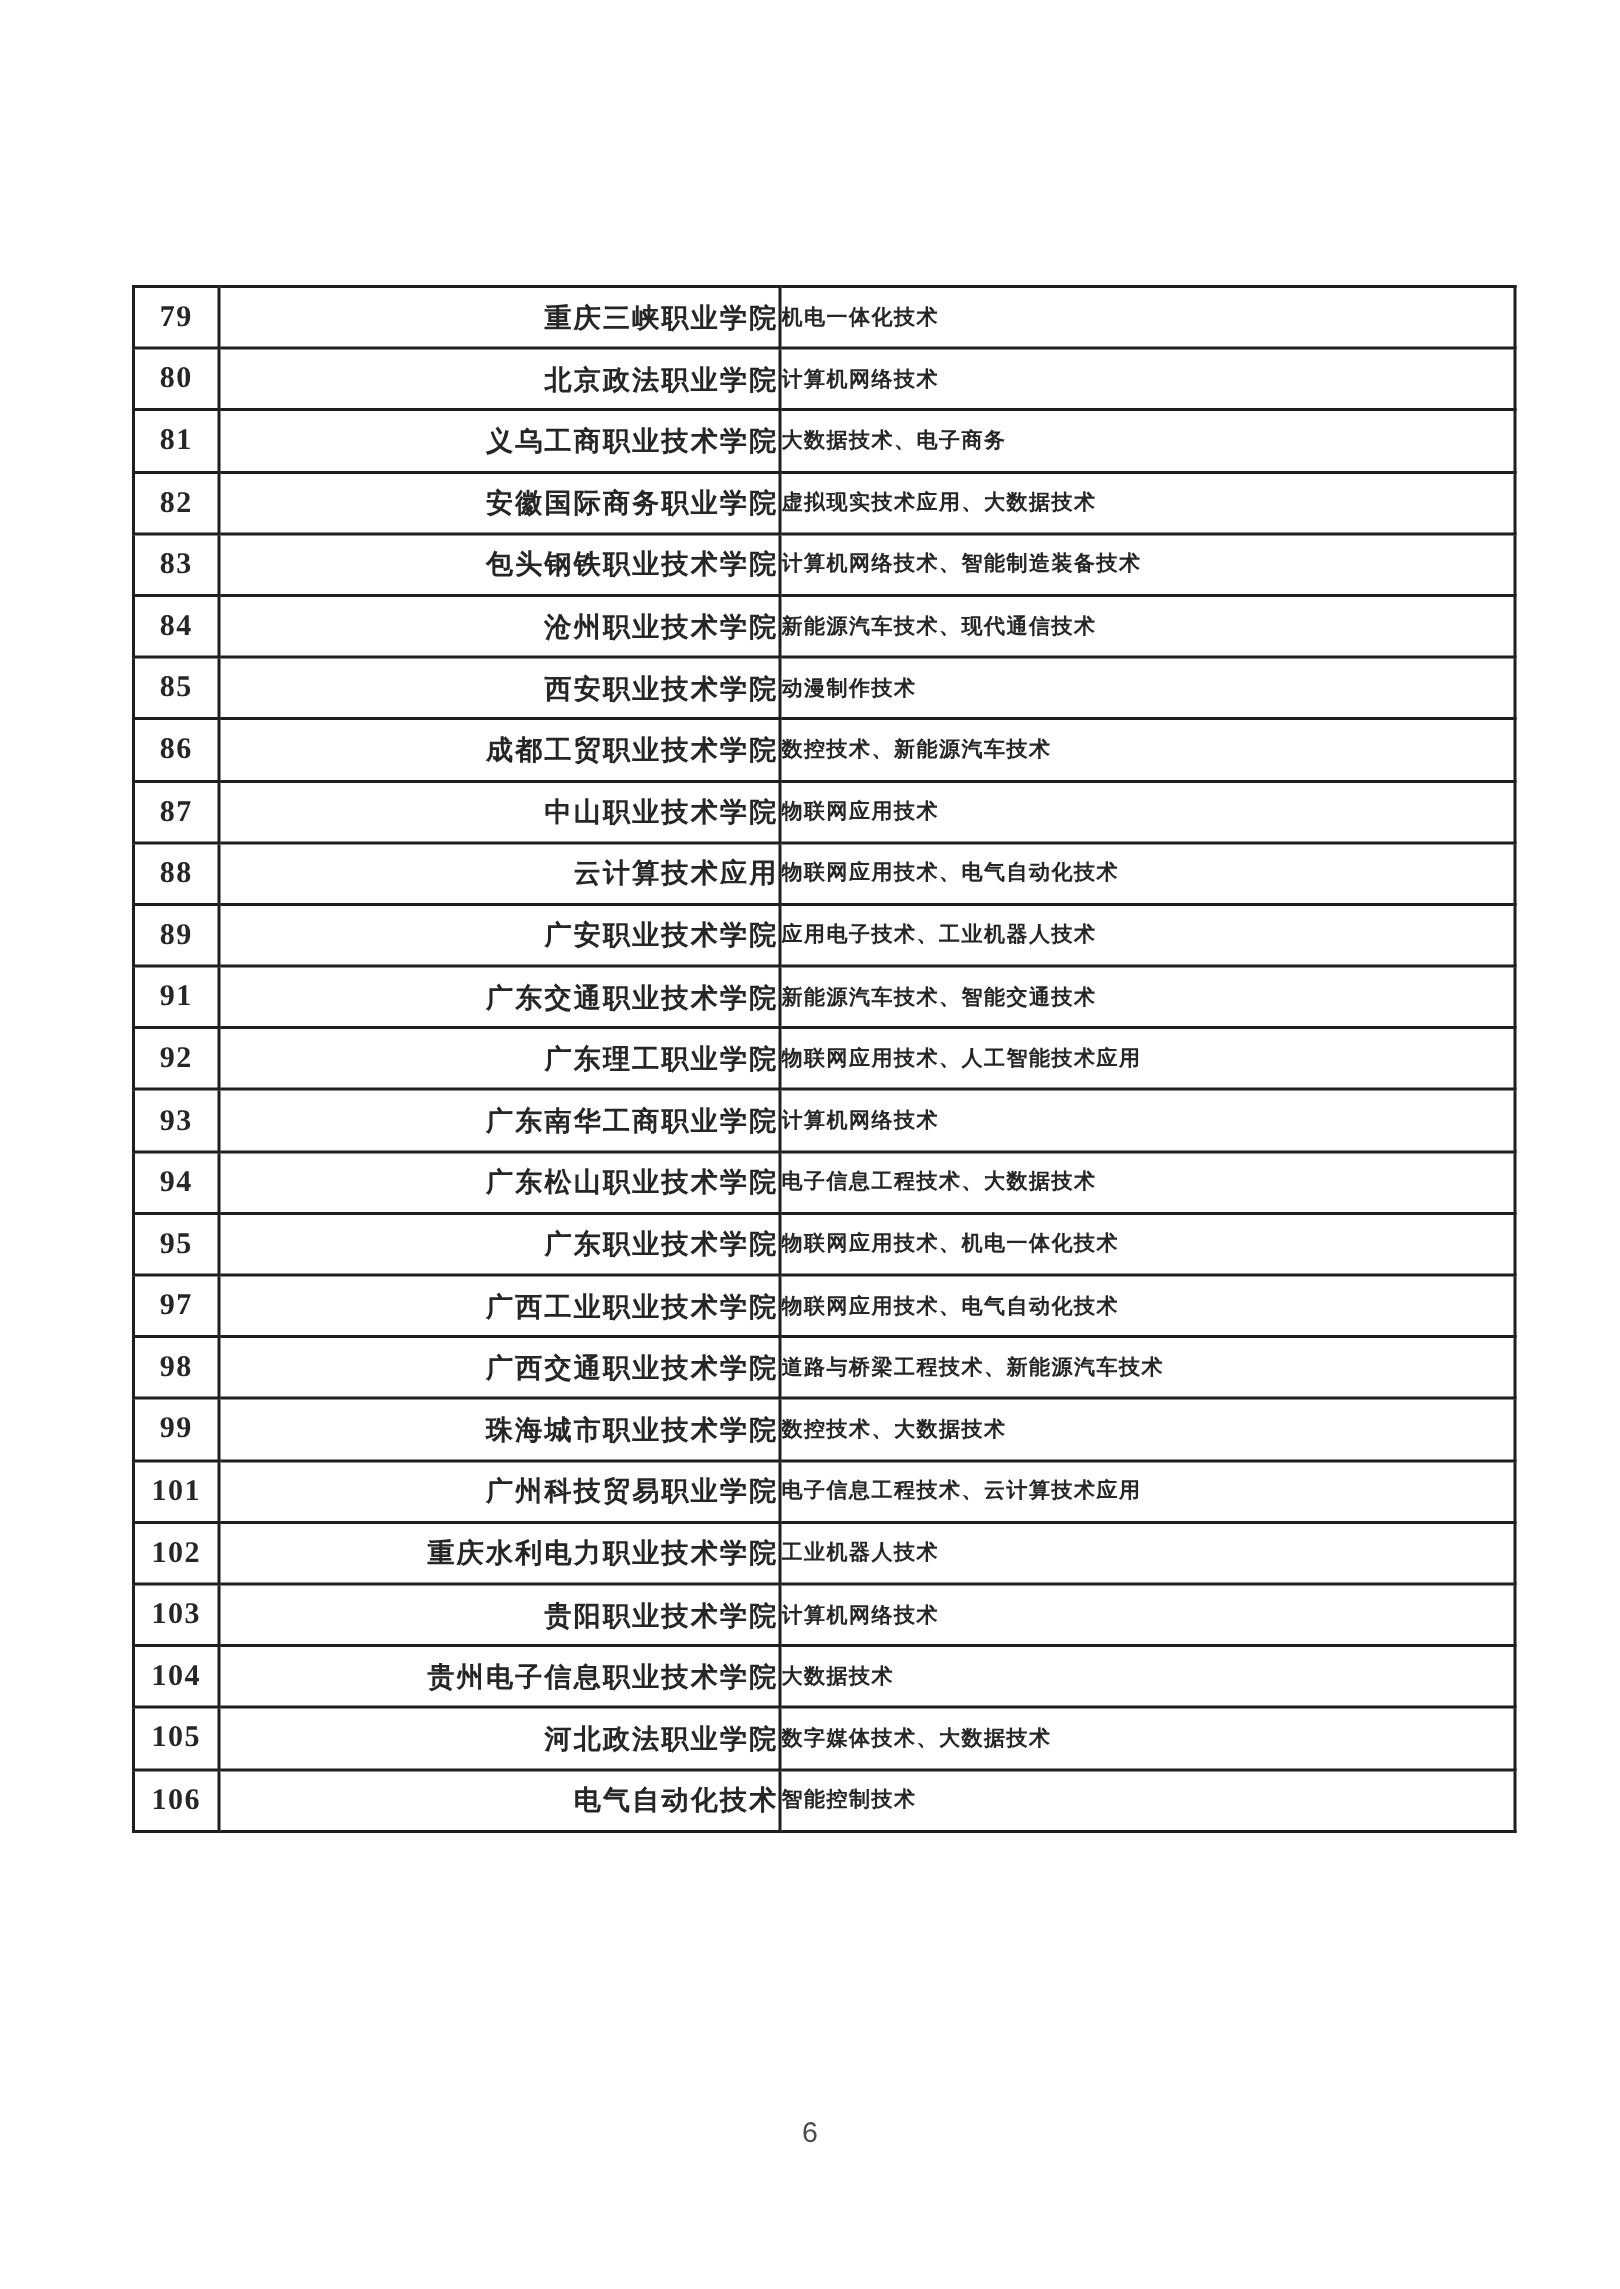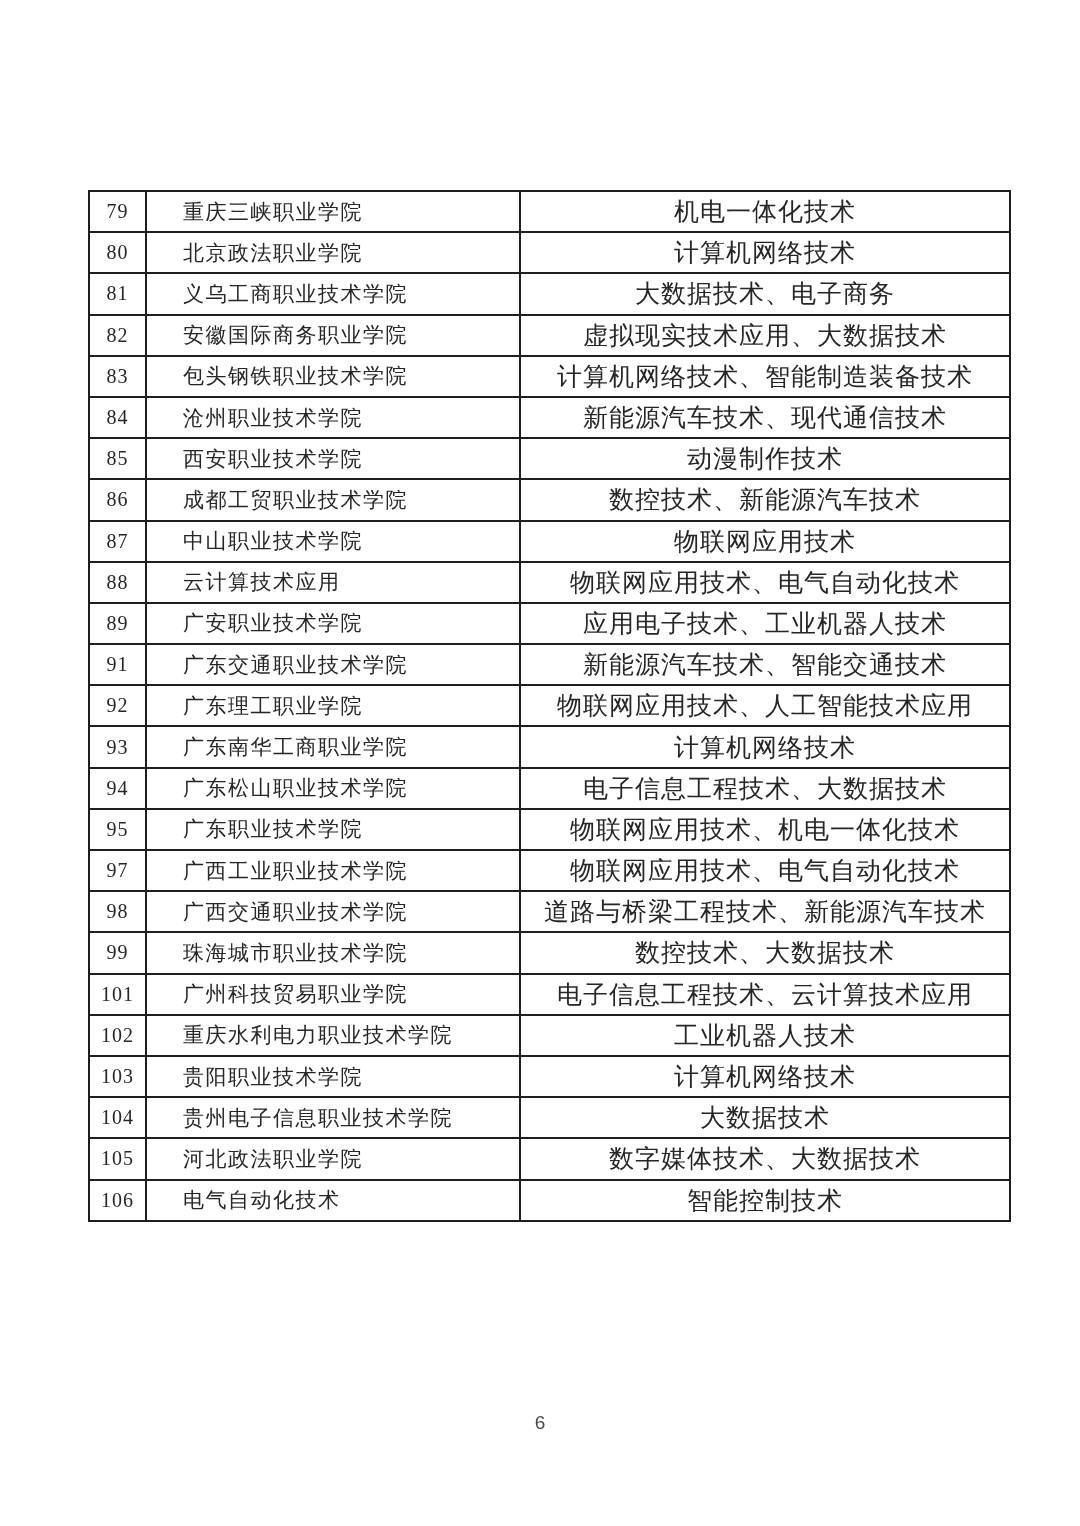--- a/index.html
+++ b/index.html
@@ -18,43 +18,43 @@
     height: 1526px;
     background: #ffffff;
   }
   table.doc-table {
     position: absolute;
     left: 88px;
     top: 190px;
     width: 921px;
     border-collapse: collapse;
     table-layout: fixed;
+    font-weight: bold;
   }
   table.doc-table td {
     border: 2px solid #1f1f1f;
     height: 41.2px;
     color: #262626;
     vertical-align: middle;
     overflow: hidden;
   }
   td.cell-no {
     text-align: center;
     font-size: 20px;
     letter-spacing: 1px;
   }
   td.cell-college {
-    text-align: left;
-    padding-left: 36px;
-    font-size: 21px;
+    text-align: right;
+    padding-left: 20px;
+    font-size: 18px;
     letter-spacing: 1.5px;
     position: relative;
   }
   td.cell-programs {
-    text-align: center;
-    font-size: 25px;
+    font-size: 14px;
     letter-spacing: 1px;
   }
   .college-text { position: relative; z-index: 1; }
   svg.red-underline {
     position: absolute;
     left: 16px;
     bottom: 1px;
     width: 250px;
     height: 12px;
     display: none;

